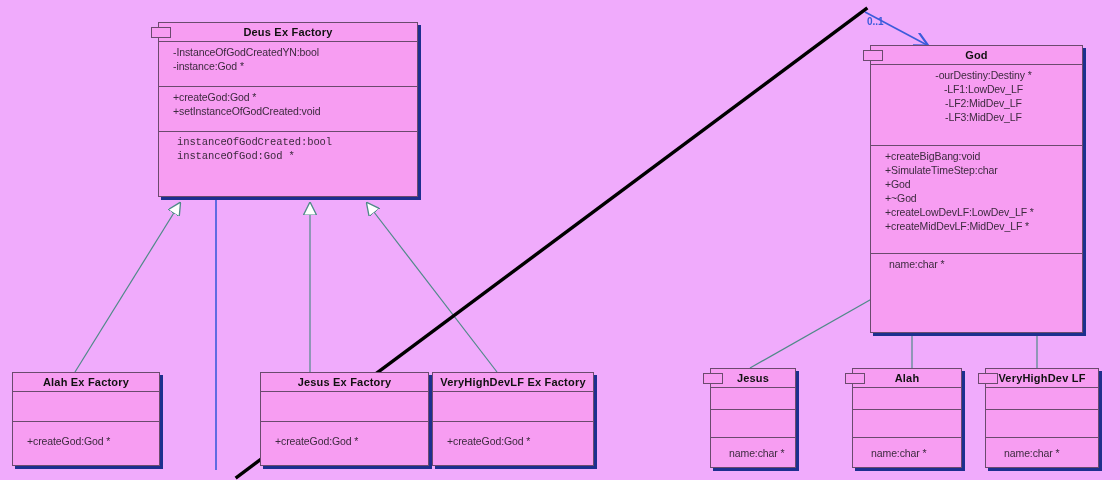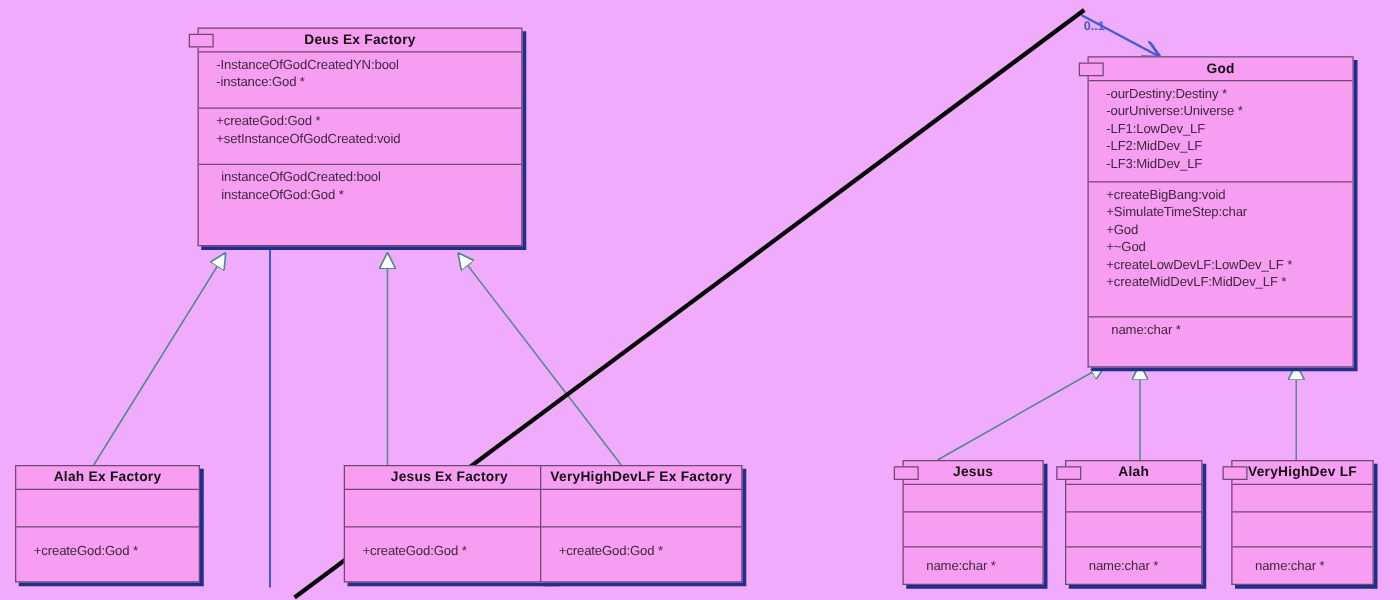--- a/index.html
+++ b/index.html
@@ -135,32 +135,31 @@
     <div class="class-tab"></div>
     <div class="uml-title">Deus Ex Factory</div>
     <div class="uml-compartment" style="height:45px;">
       <div class="uml-line">-InstanceOfGodCreatedYN:bool</div>
       <div class="uml-line">-instance:God *</div>
     </div>
     <div class="uml-compartment" style="height:45px;">
       <div class="uml-line">+createGod:God *</div>
       <div class="uml-line">+setInstanceOfGodCreated:void</div>
     </div>
-    <div class="uml-compartment last" style="height:45px;">
+    <div class="uml-compartment last" style="height:45px;font-family:Liberation Mono, monospace;">
       <div class="uml-line indented">instanceOfGodCreated:bool</div>
       <div class="uml-line indented">instanceOfGod:God *</div>
     </div>
   </div>
 
-  <div class="uml-class" style="left:870px; top:45px; width:213px; height:249px;">
+  <div class="uml-class" style="left:870px; top:45px; width:213px; height:288px;">
     <div class="class-tab"></div>
     <div class="uml-title">God</div>
-    <div class="uml-compartment" style="height:81px;">
+    <div class="uml-compartment" style="height:81px;text-align:center;">
       <div class="uml-line">-ourDestiny:Destiny *</div>
-      <div class="uml-line">-ourUniverse:Universe *</div>
       <div class="uml-line">-LF1:LowDev_LF</div>
       <div class="uml-line">-LF2:MidDev_LF</div>
       <div class="uml-line">-LF3:MidDev_LF</div>
     </div>
     <div class="uml-compartment" style="height:108px;">
       <div class="uml-line">+createBigBang:void</div>
       <div class="uml-line">+SimulateTimeStep:char</div>
       <div class="uml-line">+God</div>
       <div class="uml-line">+~God</div>
       <div class="uml-line">+createLowDevLF:LowDev_LF *</div>
@@ -174,41 +173,41 @@
   <div class="uml-class" style="left:12px; top:372px; width:148px; height:94px;">
     <div class="uml-title">Alah Ex Factory</div>
     <div class="uml-compartment" style="height:30px;">
       <div class="uml-spacer"></div>
     </div>
     <div class="uml-compartment last" style="height:44px; padding-top:12px;">
       <div class="uml-line">+createGod:God *</div>
     </div>
   </div>
 
-  <div class="uml-class" style="left:260px; top:372px; width:169px; height:94px;margin-left:15px;">
+  <div class="uml-class" style="left:260px; top:372px; width:169px; height:94px;">
     <div class="uml-title">Jesus Ex Factory</div>
     <div class="uml-compartment" style="height:30px;">
       <div class="uml-spacer"></div>
     </div>
     <div class="uml-compartment last" style="height:44px; padding-top:12px;">
       <div class="uml-line">+createGod:God *</div>
     </div>
   </div>
 
   <div class="uml-class" style="left:432px; top:372px; width:162px; height:94px;">
     <div class="uml-title">VeryHighDevLF Ex Factory</div>
     <div class="uml-compartment" style="height:30px;">
       <div class="uml-spacer"></div>
     </div>
     <div class="uml-compartment last" style="height:44px; padding-top:12px;">
       <div class="uml-line">+createGod:God *</div>
     </div>
   </div>
 
-  <div class="uml-class" style="left:710px; top:368px; width:113px; height:100px;margin-left:12px;">
+  <div class="uml-class" style="left:710px; top:368px; width:86px; height:100px;">
     <div class="class-tab"></div>
     <div class="uml-title">Jesus</div>
     <div class="uml-compartment" style="height:22px;">
         <div class="uml-spacer"></div>
       </div>
     <div class="uml-compartment" style="height:28px;">
         <div class="uml-spacer"></div>
       </div>
     <div class="uml-compartment last" style="height:29px; padding-top:8px;">
       <div class="uml-line indented">name:char *</div>

